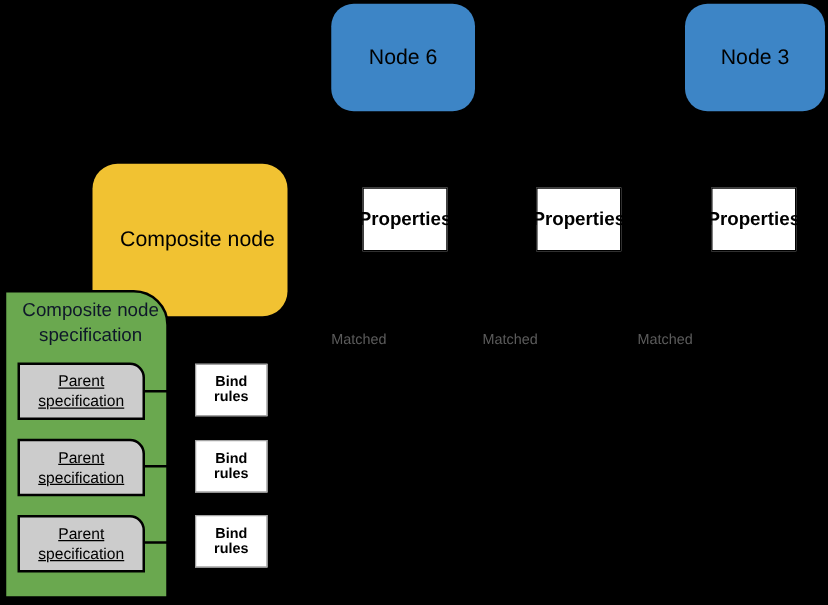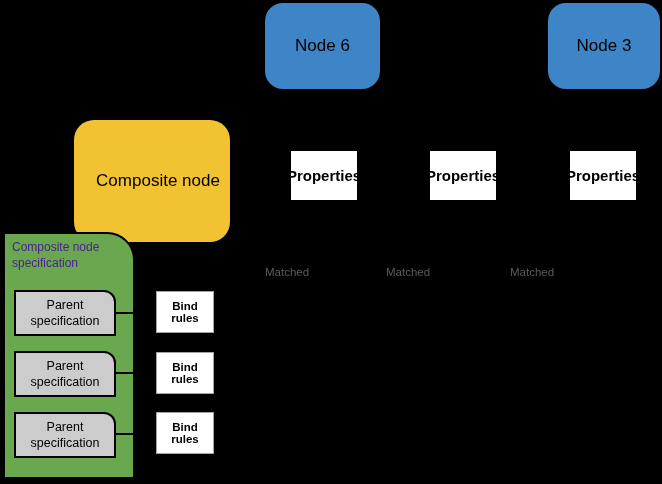--- a/index.html
+++ b/index.html
@@ -35,21 +35,21 @@
     z-index: 1;
   }
   .node-1 { left: 265px; }
   .node-2 { left: 407px; }
   .node-3 { left: 548px; width: 112px; }
 
   
   .composite {
     position: absolute;
     left: 74px;
-    top: 120px;
+    top: 131px;
     width: 156px;
     height: 122px;
     border-radius: 20px;
     background: #f1c232;
     font-size: 17px;
     z-index: 1;
     padding-left: 12px;
   }
 
   
@@ -60,38 +60,39 @@
     width: 132px;
     height: 247px;
     background: #6aa84f;
     border: 2px solid #000000;
     border-radius: 0 28px 0 0;
     box-sizing: border-box;
     z-index: 2;
   }
   .spec-title {
     padding: 5px 0 0 7px;
-    font-size: 12px;
+    font-size: 15px;
     line-height: 1.35;
-    color: #4c1d95;
-    text-align: left;
+    color: #0f172a;
+    text-align: center;
   }
 
   
   .parent {
     position: absolute;
     left: 14px;
     width: 102px;
     height: 46px;
     background: #cccccc;
     border: 2px solid #000000;
     border-radius: 0 12px 0 0;
     font-size: 12.5px;
     line-height: 1.3;
     z-index: 4;
+    text-decoration: underline;
   }
   .parent-1 { top: 290px; }
   .parent-2 { top: 351px; }
   .parent-3 { top: 412px; }
 
   
   .connector {
     position: absolute;
     left: 113px;
     width: 45px;

